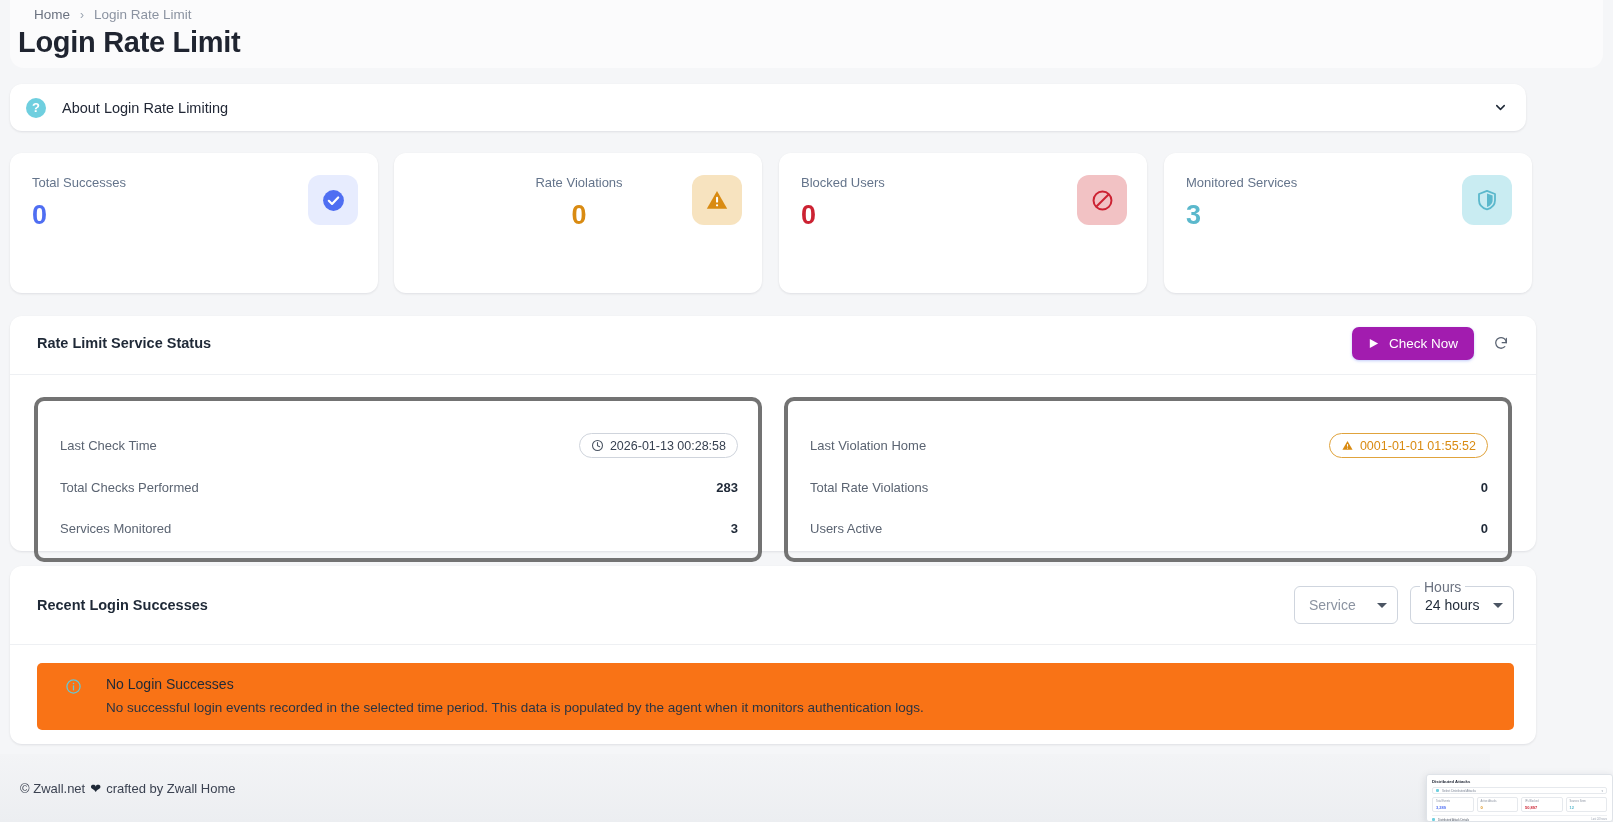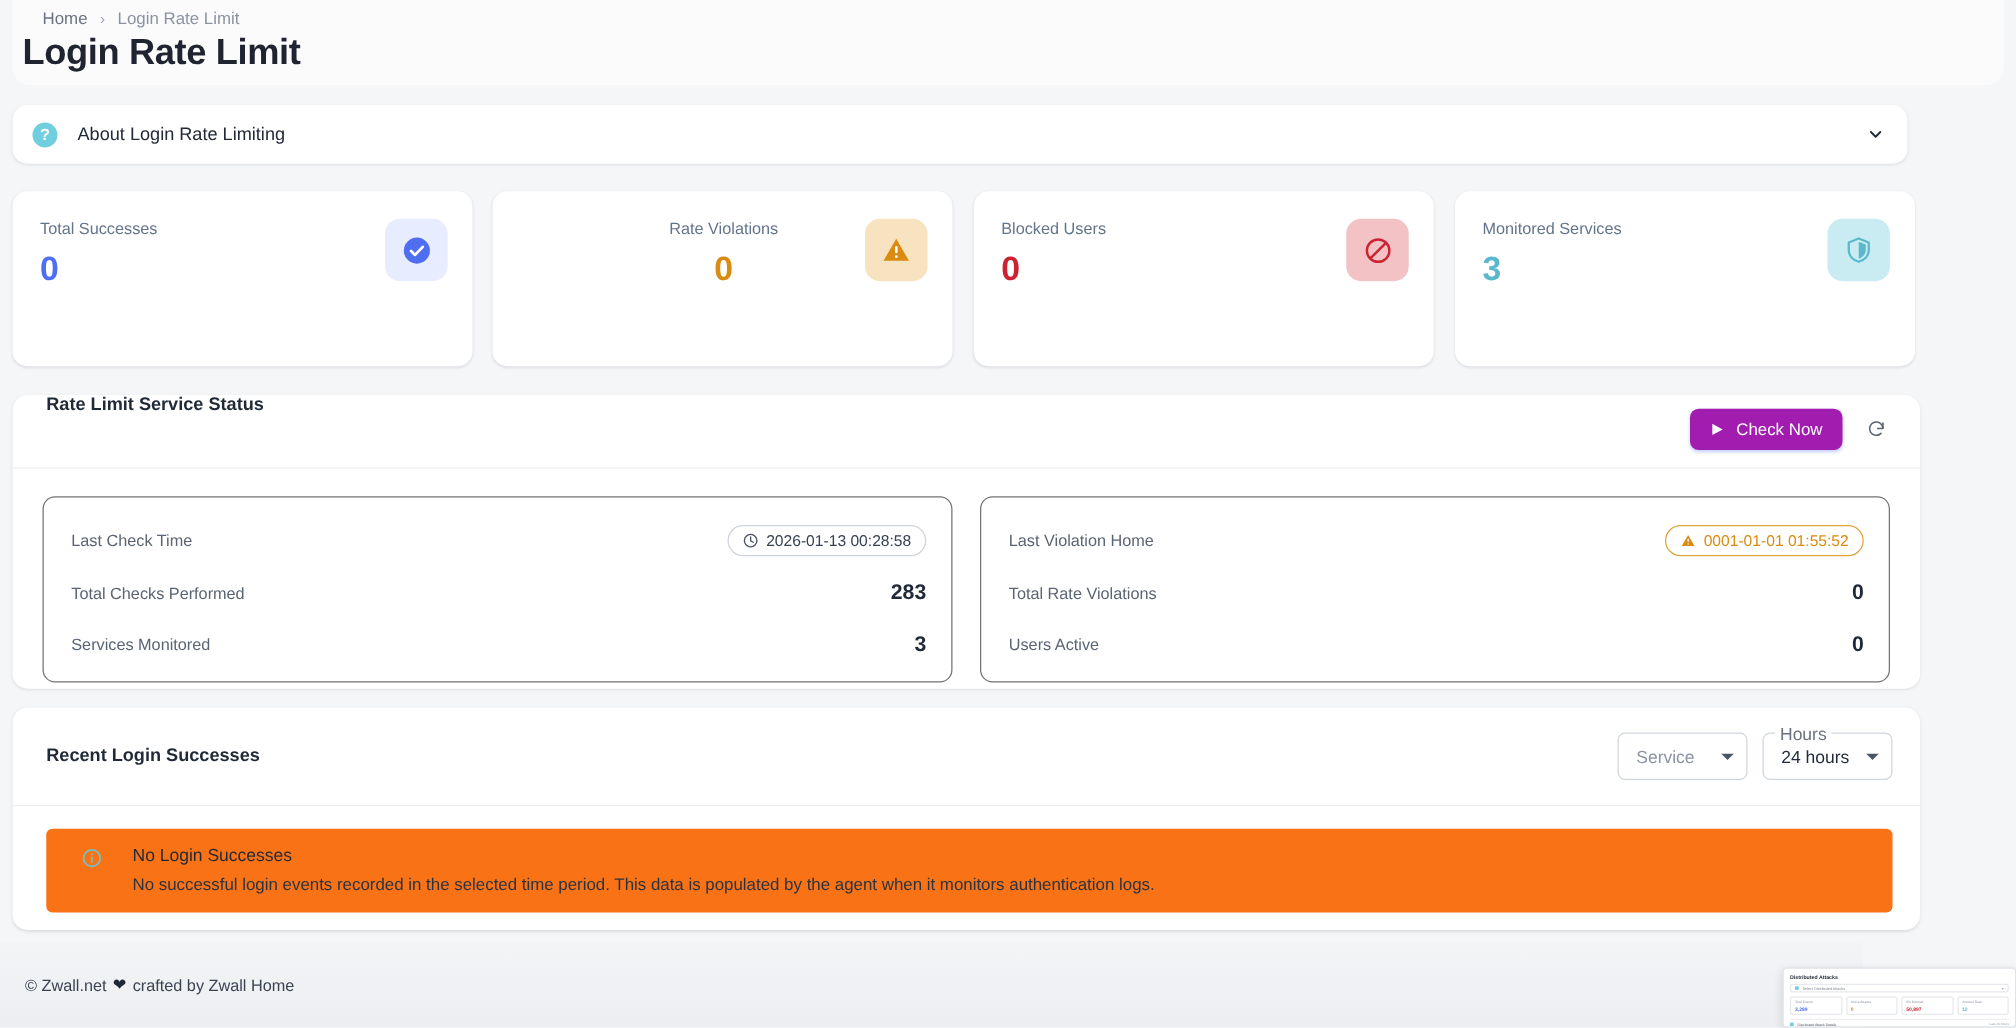--- a/index.html
+++ b/index.html
@@ -67,47 +67,47 @@
   .stat-value { margin-top: 12px; font-size: 27px; font-weight: bold; line-height: 1; }
   .stat-icon {
     position: absolute; right: 20px; top: 22px;
     width: 50px; height: 50px; border-radius: 12px;
     display: flex; align-items: center; justify-content: center;
   }
 
   
   .status-card { position: absolute; left: 10px; top: 316px; width: 1526px; height: 235px; }
   .status-head {
-    height: 59px; display: flex; 
+    height: 59px; display: flex; align-items: center;
     padding: 0 22px 4px 27px; border-bottom: 1px solid #eef0f3; gap: 23px;
   }
   .status-head-title { font-size: 14.5px; font-weight: bold; color: #1f2937; }
   .status-head-actions { margin-left: auto; display: flex; align-items: center; gap: 14px; }
   .btn-primary {
     display: flex; align-items: center; gap: 10px;
     background: #a21caf; color: #ffffff;
     border: none; border-radius: 7px;
     height: 33px; padding: 0 16px;
     font-size: 13.5px; font-family: inherit; cursor: pointer;
     box-shadow: 0 1px 3px rgba(79,110,242,0.35);
   }
   .icon-btn {
     width: 26px; height: 26px; border: none; background: transparent;
     color: #5a6372; cursor: pointer; display: flex; align-items: center; justify-content: center;
   }
   .status-body { display: flex; gap: 22px; padding: 22px 24px; }
   .status-panel {
-    flex: 1; border: 1px solid #737373; border-radius: 10px;
-    padding: 10px 20px 12px 22px;
+    flex: 1; border: 4px solid #737373; border-radius: 10px;
+    padding: 20px 20px 12px 22px;
   }
   .status-row {
     display: flex; align-items: center; height: 33.5px; margin-top: 8px;
   }
   .status-row-label { font-size: 13px; color: #5b6472; }
-  .status-row-value { margin-left: auto; font-size: 17px; color: #1f2937; font-weight: bold; }
+  .status-row-value { margin-left: auto; font-size: 13px; color: #1f2937; font-weight: bold; }
   .chip {
     margin-left: auto; display: inline-flex; align-items: center; gap: 6px;
     height: 25px; padding: 0 11px; border-radius: 13px;
     font-size: 12.5px; border: 1px solid #cfd4dc; color: #374151; background: #fff;
   }
   .chip.warn { border-color: #e0a33c; color: #d98b12; }
 
   
   .recent-card { position: absolute; left: 10px; top: 566px; width: 1526px; height: 178px; }
   .recent-head {

